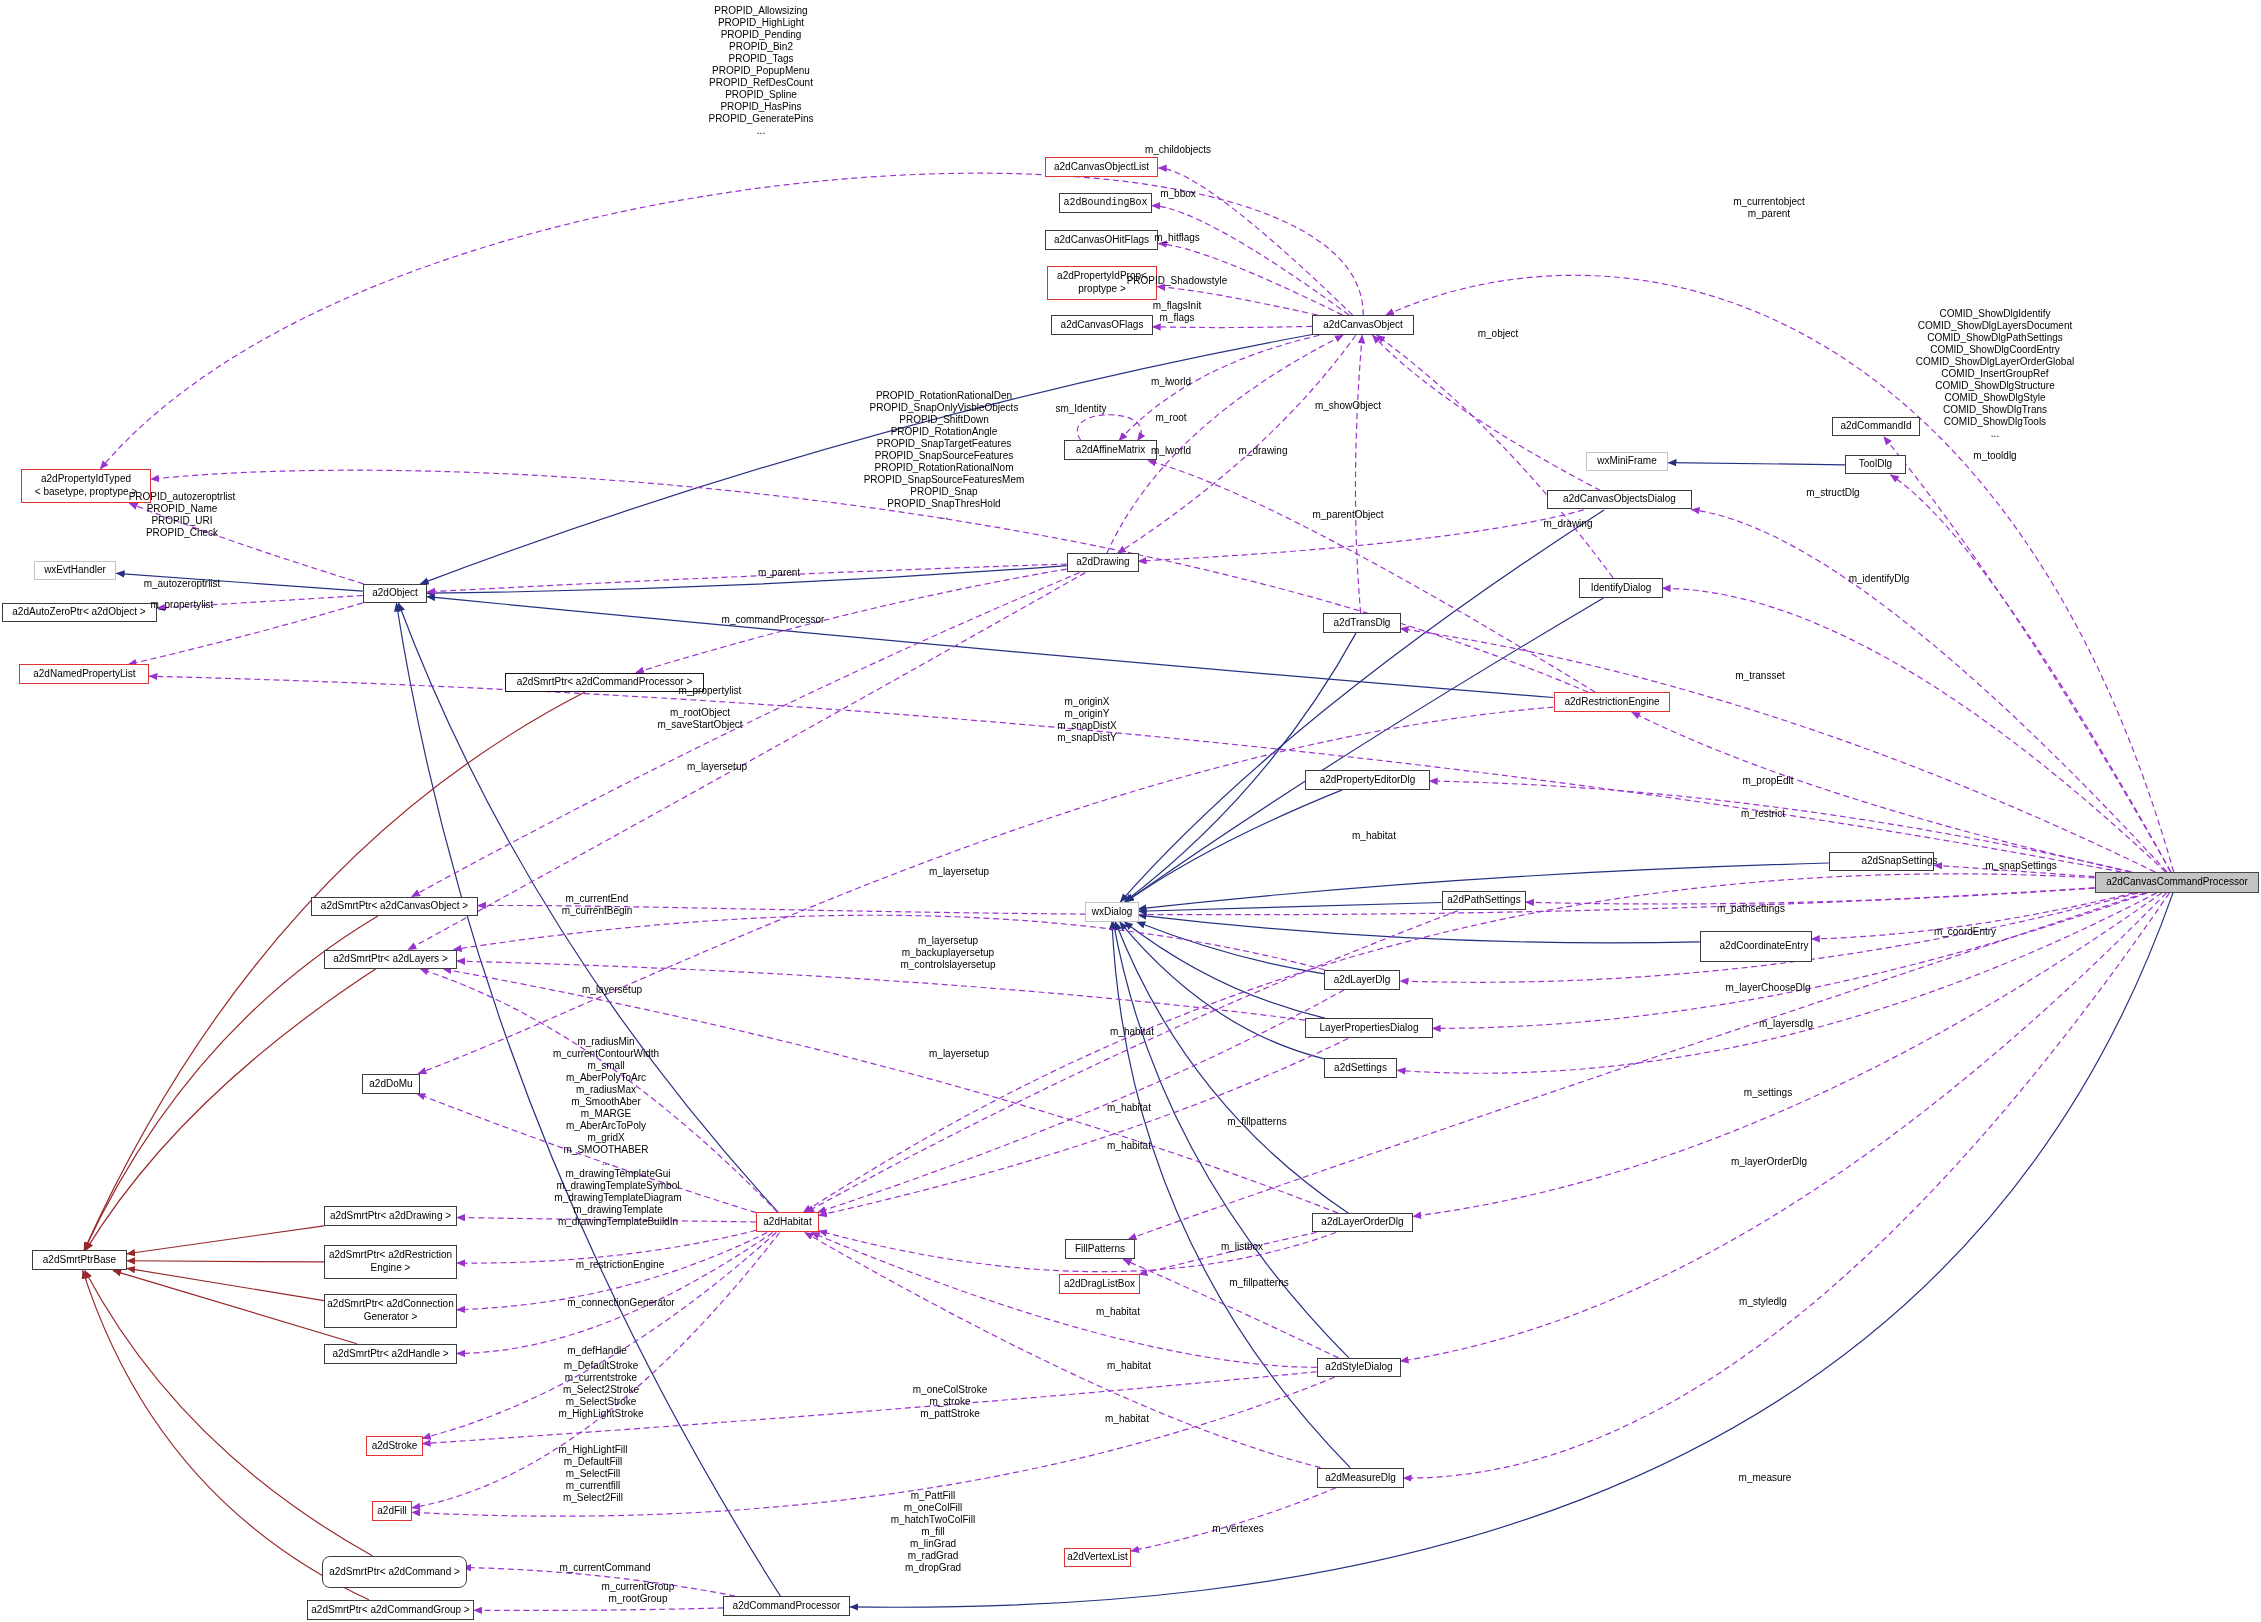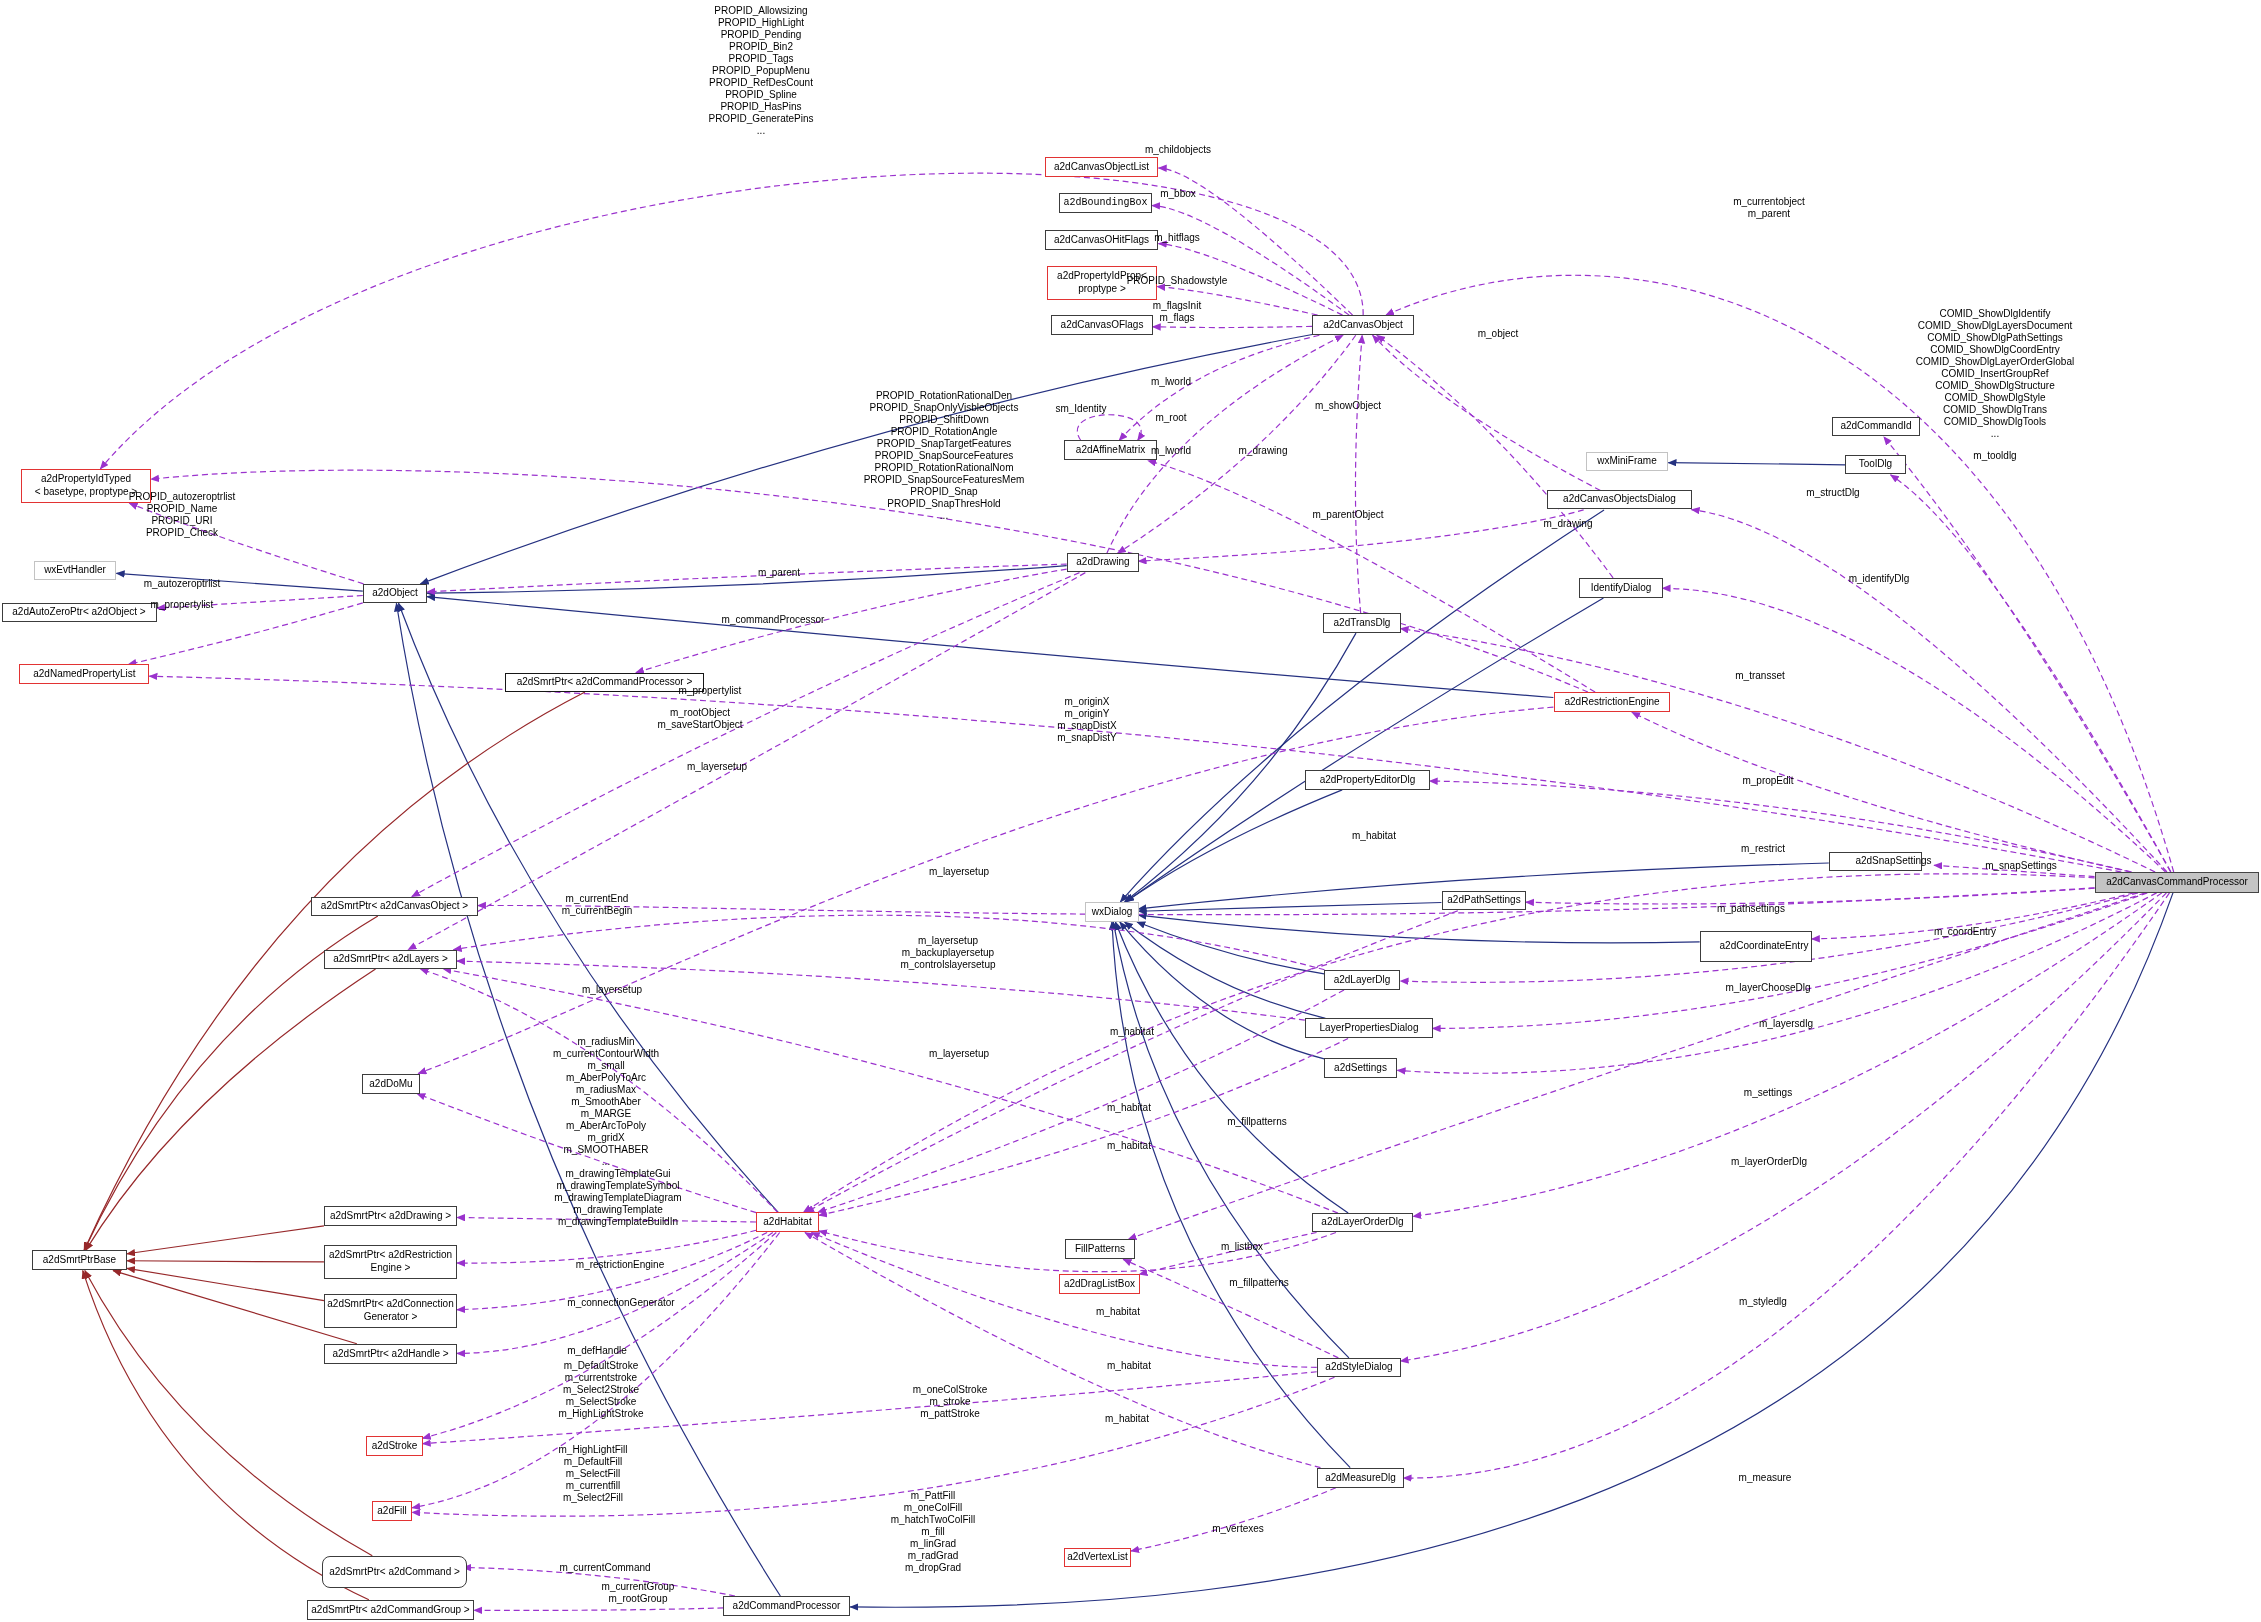--- a/index.html
+++ b/index.html
@@ -244,21 +244,21 @@
     </div>
     <div class="node " style="left: 1323px; top: 613px; width: 78px; height: 20px;">
       <div>a2dTransDlg</div>
     </div>
     <div class="node red" style="left: 1554px; top: 692px; width: 116px; height: 20px;">
       <div>a2dRestrictionEngine</div>
     </div>
     <div class="node " style="left: 1305px; top: 770px; width: 125px; height: 20px;">
       <div>a2dPropertyEditorDlg</div>
     </div>
-    <div class="node " style="left: 1829px; top: 852px; width: 93px; height: 19.4px; padding-left: 36px;">
+    <div class="node " style="left: 1829px; top: 852px; width: 105px; height: 19.4px; padding-left: 36px;">
       <div>a2dSnapSettings</div>
     </div>
     <div class="node " style="left: 1442px; top: 891px; width: 84px; height: 19.4px;">
       <div>a2dPathSettings</div>
     </div>
     <div class="node " style="left: 1700px; top: 931px; width: 112px; height: 31px; padding-left: 16px;">
       <div>a2dCoordinateEntry</div>
     </div>
     <div class="node focus" style="left: 2095px; top: 872px; width: 164px; height: 21px;">
       <div>a2dCanvasCommandProcessor</div>
@@ -384,21 +384,21 @@
     </div>
     <div class="elabel" style="left: 1879px; top: 573px;">
       <div>m_identifyDlg</div>
     </div>
     <div class="elabel" style="left: 1760px; top: 670px;">
       <div>m_transset</div>
     </div>
     <div class="elabel" style="left: 1768px; top: 775px;">
       <div>m_propEdit</div>
     </div>
-    <div class="elabel" style="left: 1763px; top: 808px; margin-top: 35px;">
+    <div class="elabel" style="left: 1763px; top: 808px;">
       <div>m_restrict</div>
     </div>
     <div class="elabel" style="left: 2021px; top: 860px;">
       <div>m_snapSettings</div>
     </div>
     <div class="elabel" style="left: 1751px; top: 903px;">
       <div>m_pathsettings</div>
     </div>
     <div class="elabel" style="left: 1965px; top: 926px;">
       <div>m_coordEntry</div>

